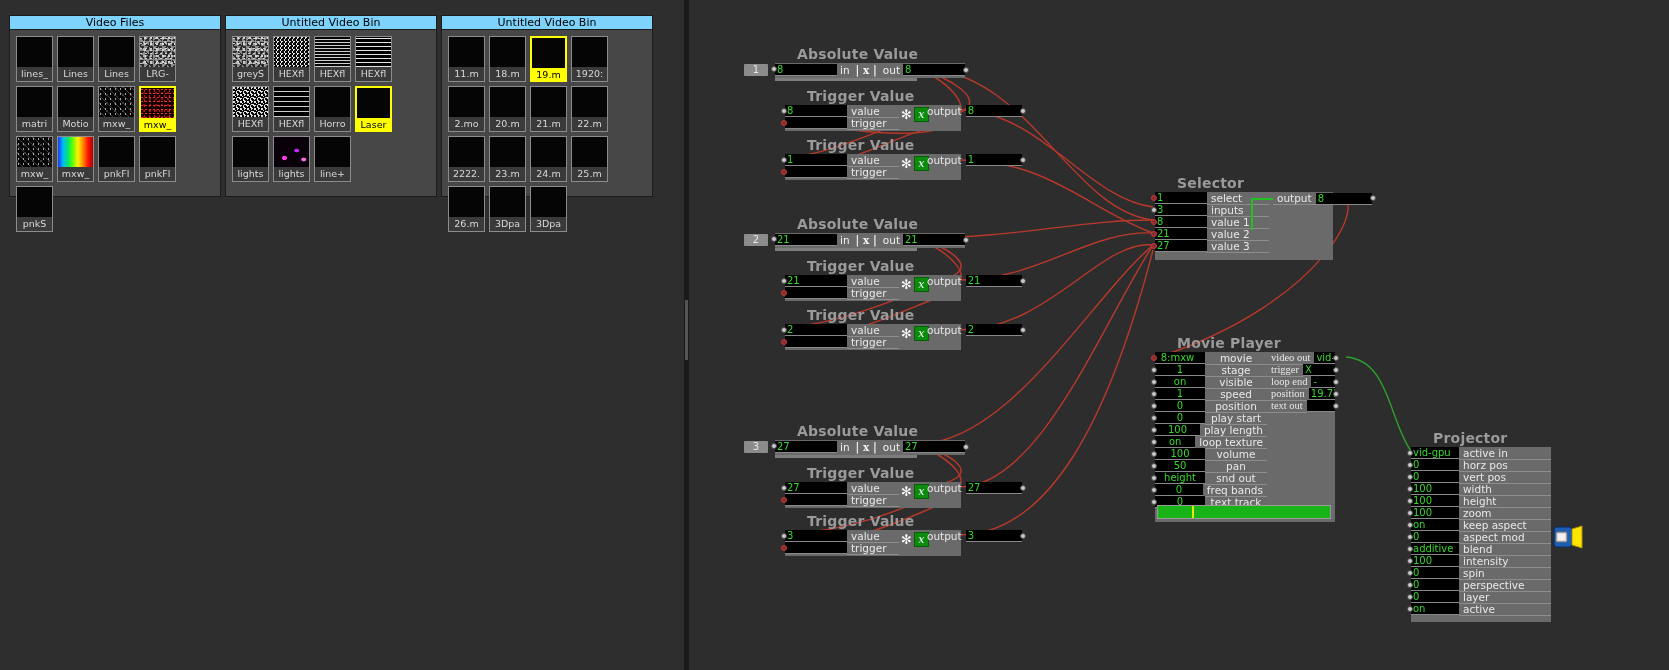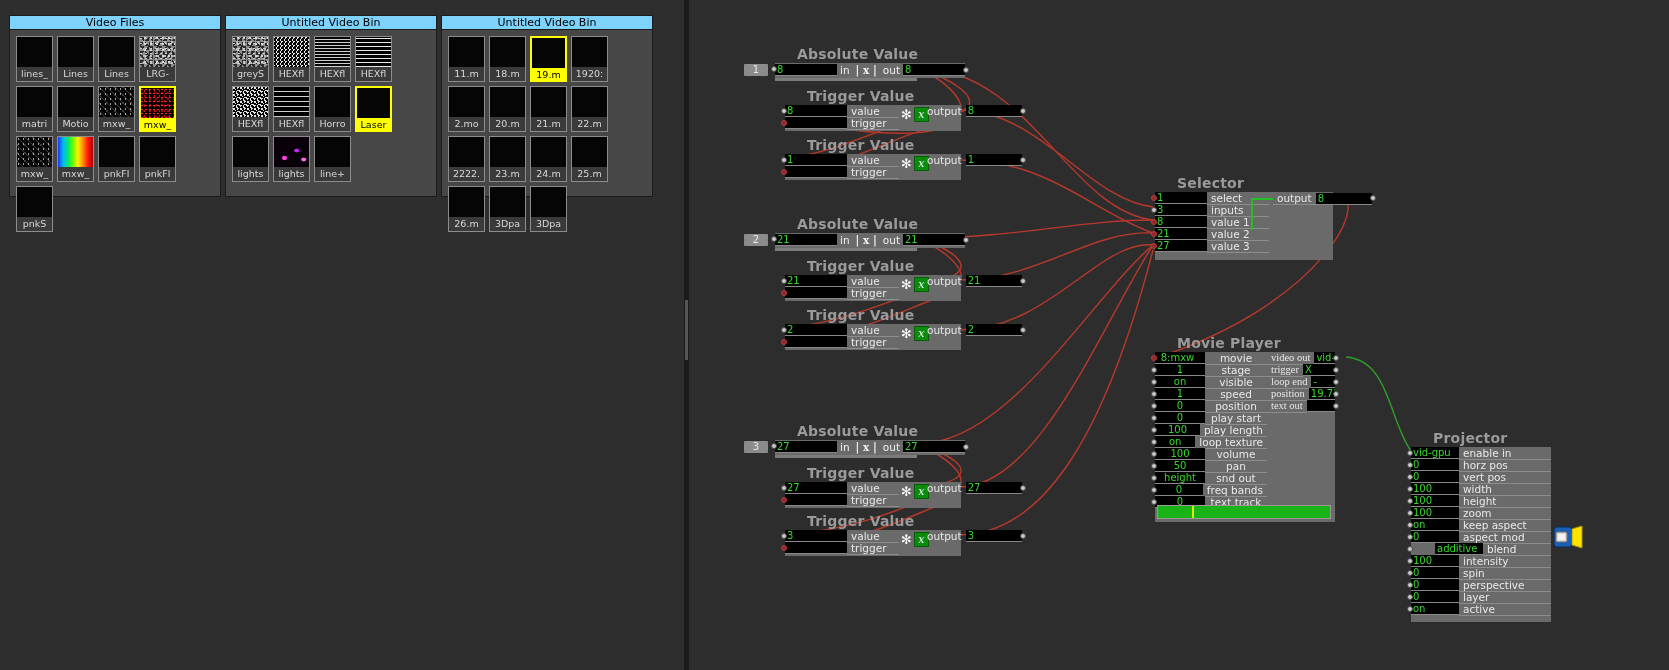--- a/index.html
+++ b/index.html
@@ -810,21 +810,21 @@
         </div>
       </div>
 
     <div class="node pj-node" id="projector" style="left:722px; top:430px;">
         <div class="node-title">Projector</div>
         <div class="node-body">
           <div class="pj-rows">
             <div class="prow">
               <div class="port-dot "></div>
               <div class="field" style="width: 48px;">vid-gpu</div>
-              <div class="plabel">enable in</div>
+              <div class="plabel">active in</div>
             </div>
             <div class="prow">
               <div class="port-dot "></div>
               <div class="field" style="width: 48px;">0</div>
               <div class="plabel">horz pos</div>
             </div>
             <div class="prow">
               <div class="port-dot "></div>
               <div class="field" style="width: 48px;">0</div>
               <div class="plabel">vert pos</div>
@@ -849,21 +849,21 @@
               <div class="field" style="width: 48px;">on</div>
               <div class="plabel">keep aspect</div>
             </div>
             <div class="prow">
               <div class="port-dot "></div>
               <div class="field" style="width: 48px;">0</div>
               <div class="plabel">aspect mod</div>
             </div>
             <div class="prow">
               <div class="port-dot "></div>
-              <div class="field" style="width: 48px; margin-left: 24px;">additive</div>
+              <div class="field" style="width: 48px;">additive</div>
               <div class="plabel">blend</div>
             </div>
             <div class="prow">
               <div class="port-dot "></div>
               <div class="field" style="width: 48px;">100</div>
               <div class="plabel">intensity</div>
             </div>
             <div class="prow">
               <div class="port-dot "></div>
               <div class="field" style="width: 48px;">0</div>

